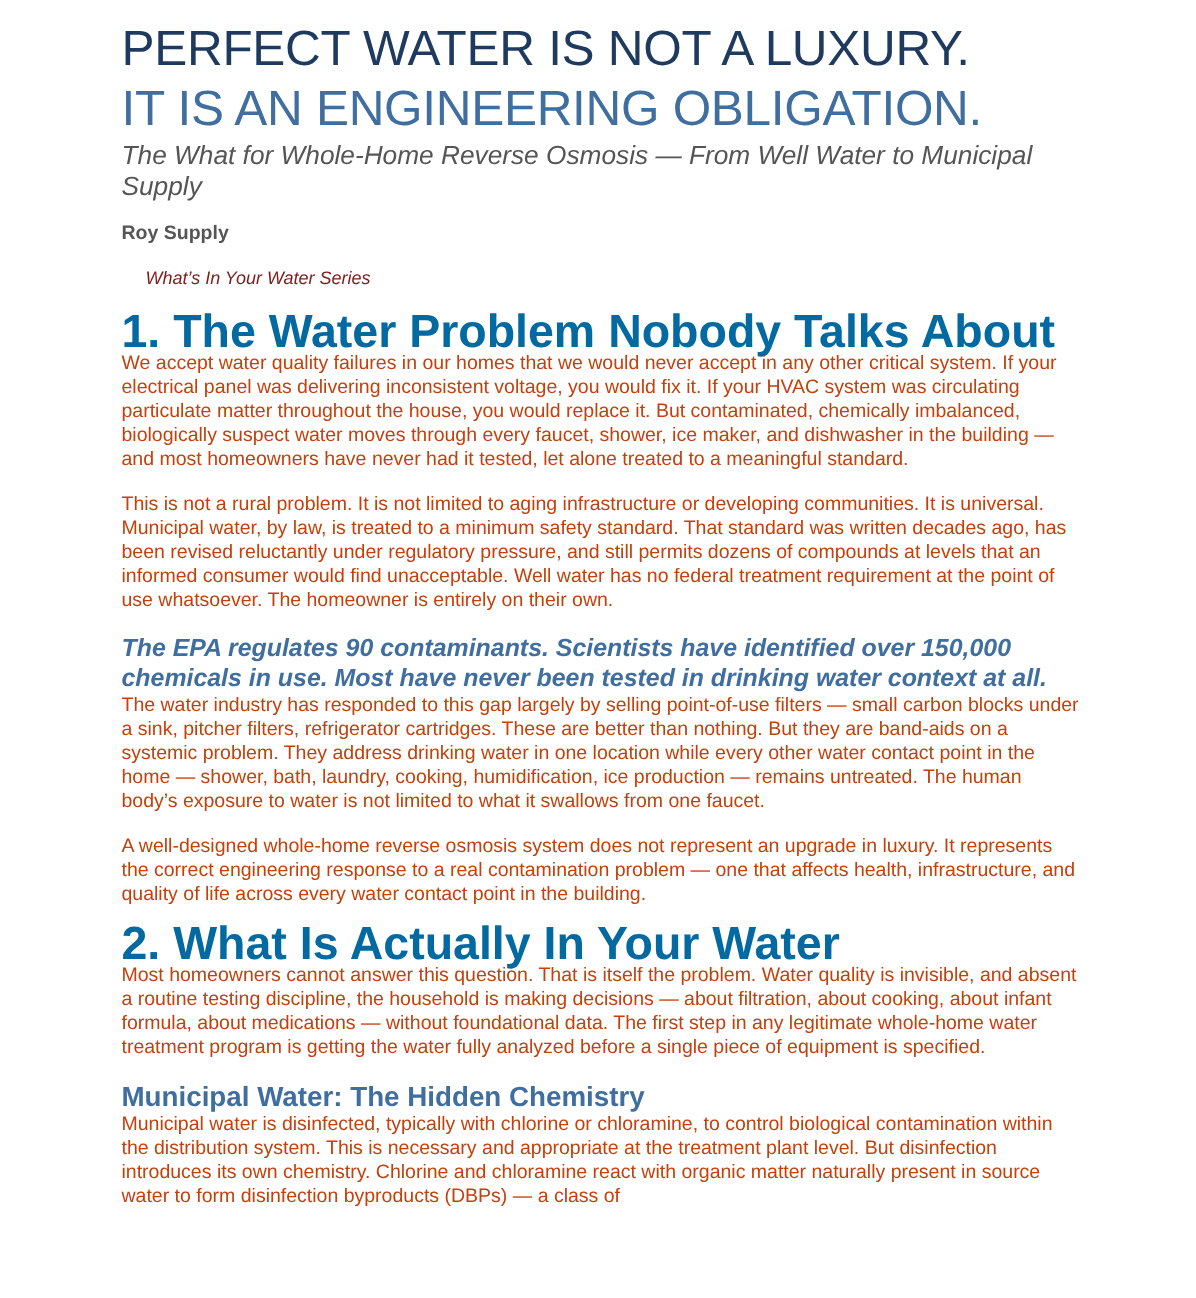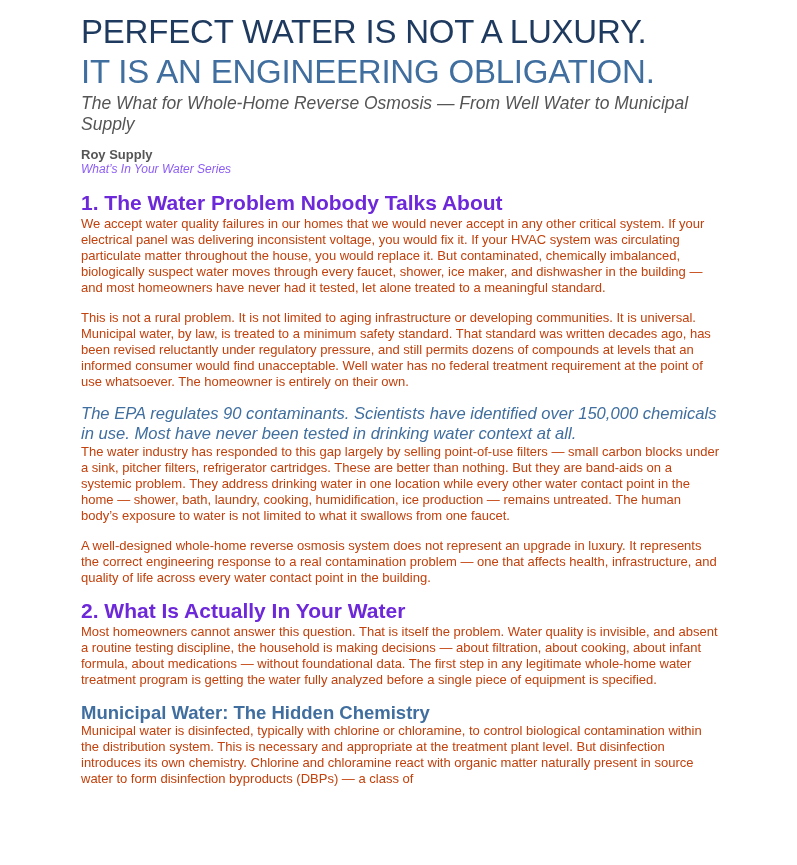--- a/index.html
+++ b/index.html
@@ -2,25 +2,25 @@
 <html><head>
 <meta charset="utf-8">
 <style>
   html, body { margin: 0; padding: 0; background: #ffffff; }
   body { width: 797px; height: 865px; overflow: hidden; position: relative; font-family: "Liberation Sans", sans-serif; }
   .page { position: absolute; left: 81px; top: 12px; width: 640px; }
   .title1 { font-family: "Liberation Sans", sans-serif; font-weight: normal; font-size: 33px; line-height: 40px; color: #1f3a5f; margin: 0; letter-spacing: -0.2px; }
   .title2 { font-family: "Liberation Sans", sans-serif; font-weight: normal; font-size: 33px; line-height: 40px; color: #3f6e9f; margin: 0; letter-spacing: -0.2px; }
   .subtitle { font-style: italic; font-size: 17.5px; line-height: 21px; color: #555555; margin: 1px 0 0 0; }
   .author { font-weight: bold; font-size: 13px; line-height: 15px; color: #555555; margin: 12px 0 0 0; }
-  .series { font-style: italic; font-size: 12px; line-height: 14px; color: #8b5cf6; margin: 0; }
-  h2.sec { font-weight: bold; font-size: 21px; line-height: 26px; color: #6d28d9; margin: 12px 0 0 0; }
+  .series { font-style: italic; font-size: 12px; line-height: 14px; color: #7f1d1d; margin: 16px; }
+  h2.sec { font-weight: bold; font-size: 31px; line-height: 26px; color: #0369a1; margin: 12px 0 0 0; }
   p.body { font-size: 13px; line-height: 16px; color: #c2410c; margin: 0; }
   p.gap { margin-top: 14px; }
-  .callout { font-weight: normal; font-style: italic; font-size: 16.6px; line-height: 20px; color: #3f6e9f; margin: 14px 0 0 0; }
+  .callout { font-weight: bold; font-style: italic; font-size: 16.6px; line-height: 20px; color: #3f6e9f; margin: 14px 0 0 0; }
   h3.sub { font-weight: bold; font-size: 18.5px; line-height: 21px; color: #3f6e9f; margin: 14px 0 0 0; }
 </style>
 </head>
 <body>
 
 <div class="page">
   <h1 class="title1">PERFECT WATER IS NOT A LUXURY.</h1>
   <h1 class="title2">IT IS AN ENGINEERING OBLIGATION.</h1>
   <p class="subtitle">The What for Whole-Home Reverse Osmosis — From Well Water to Municipal Supply</p>
   <p class="author">Roy Supply</p>

